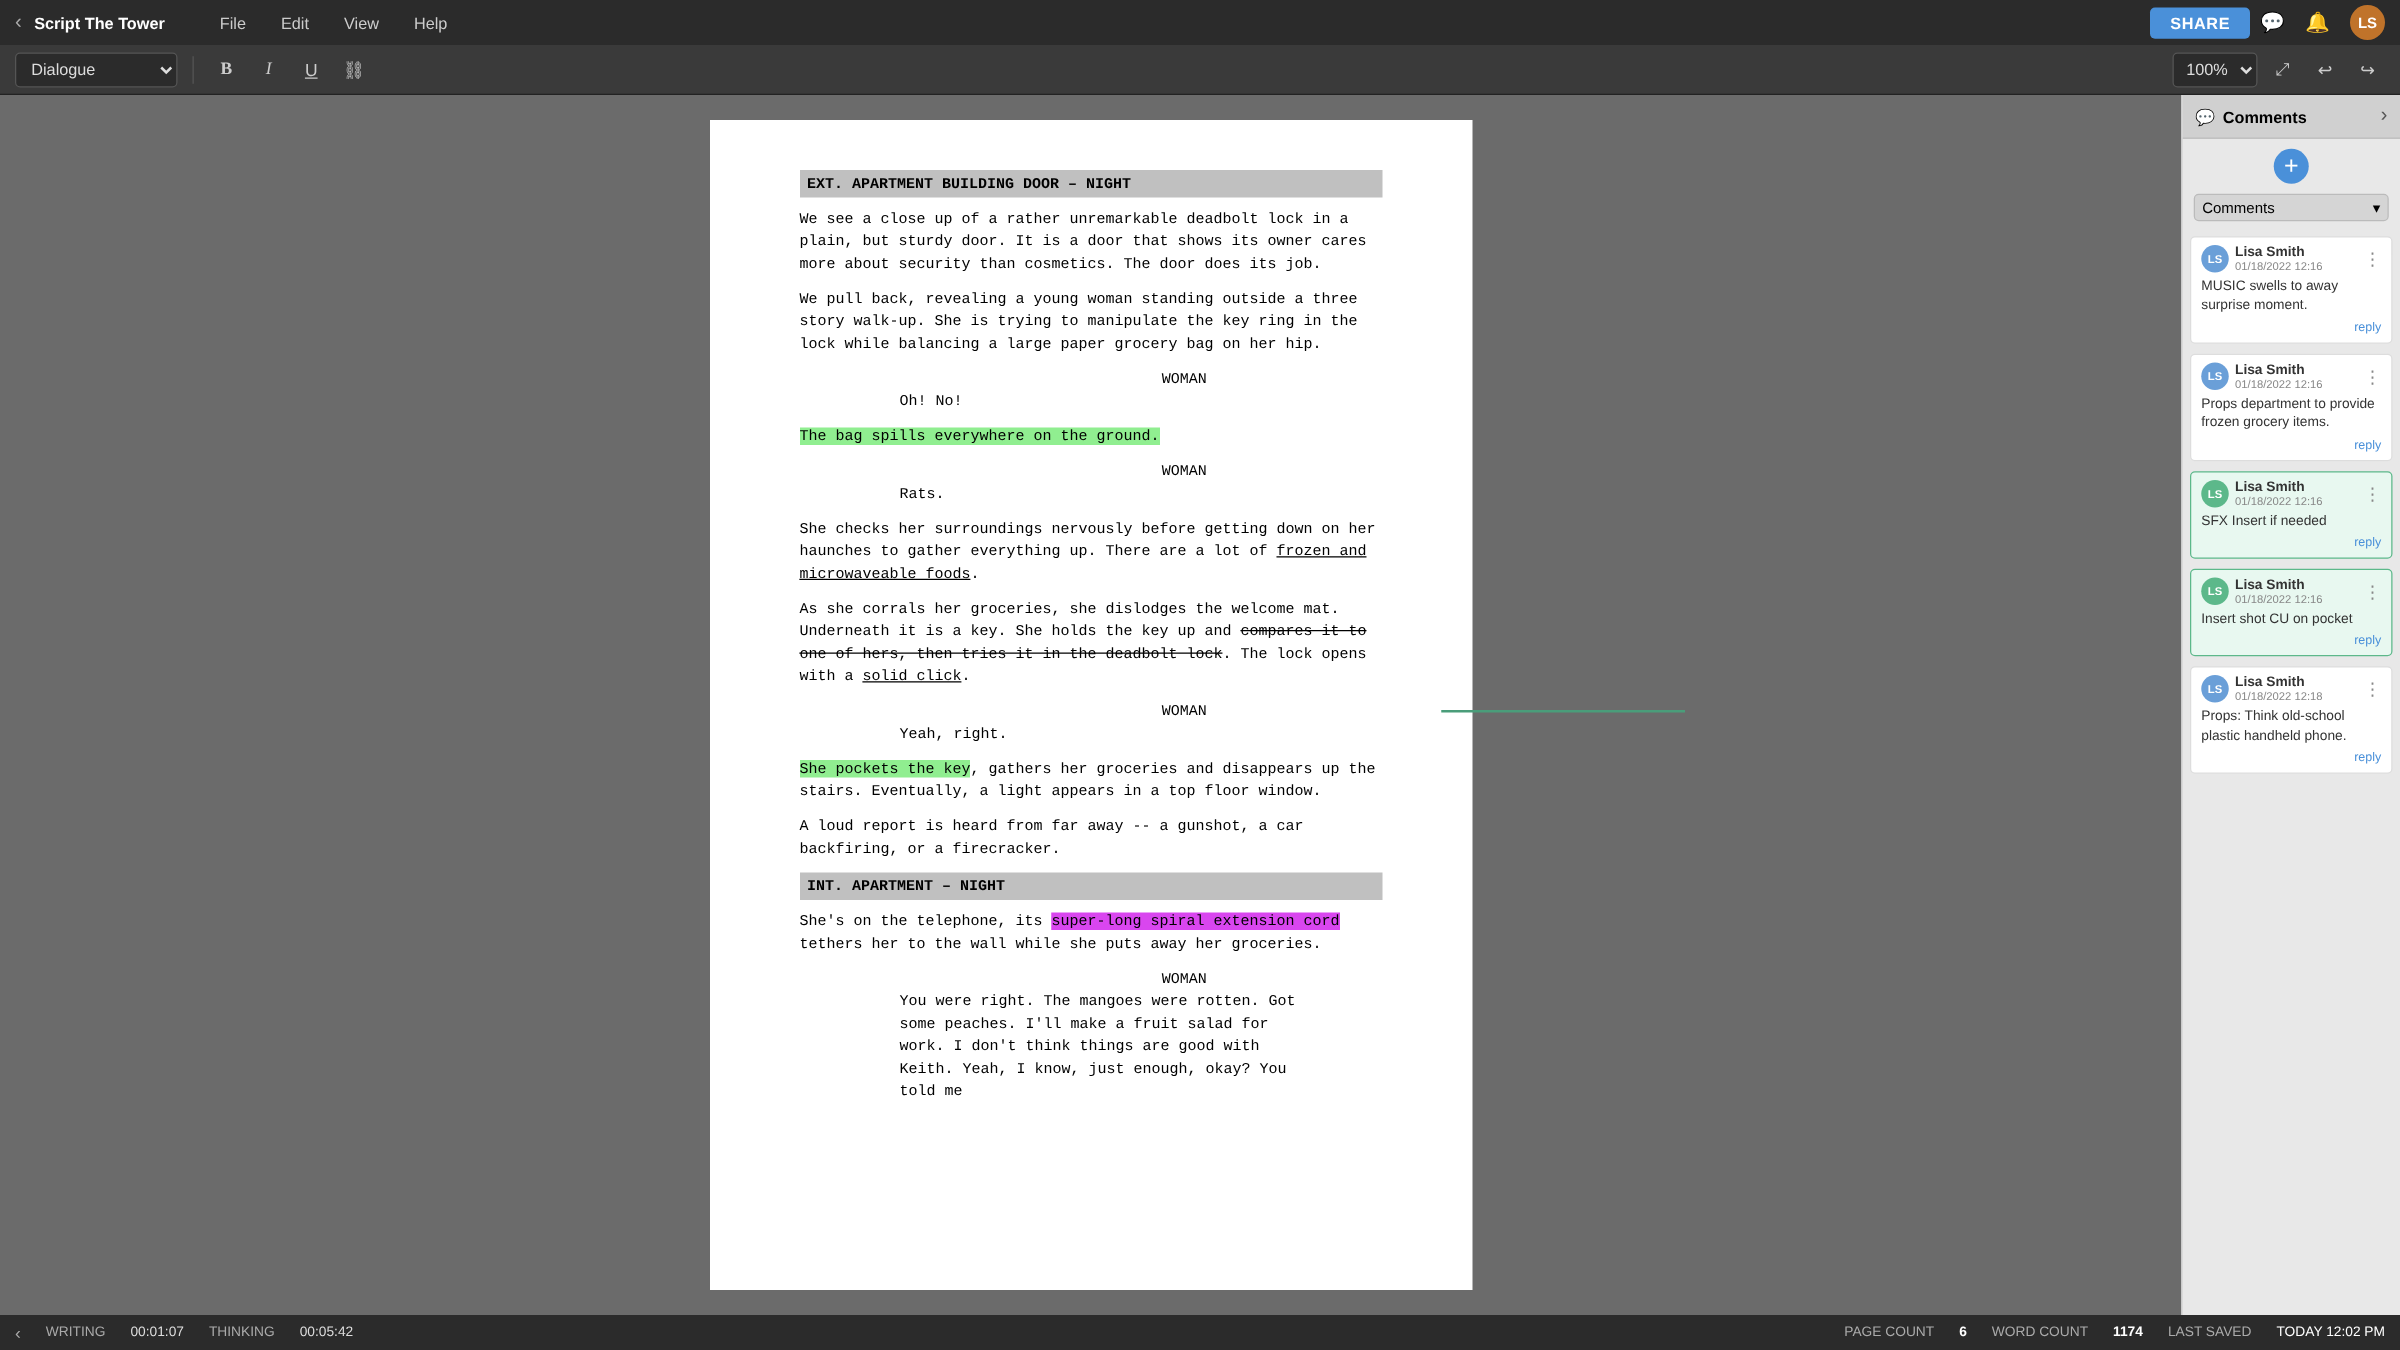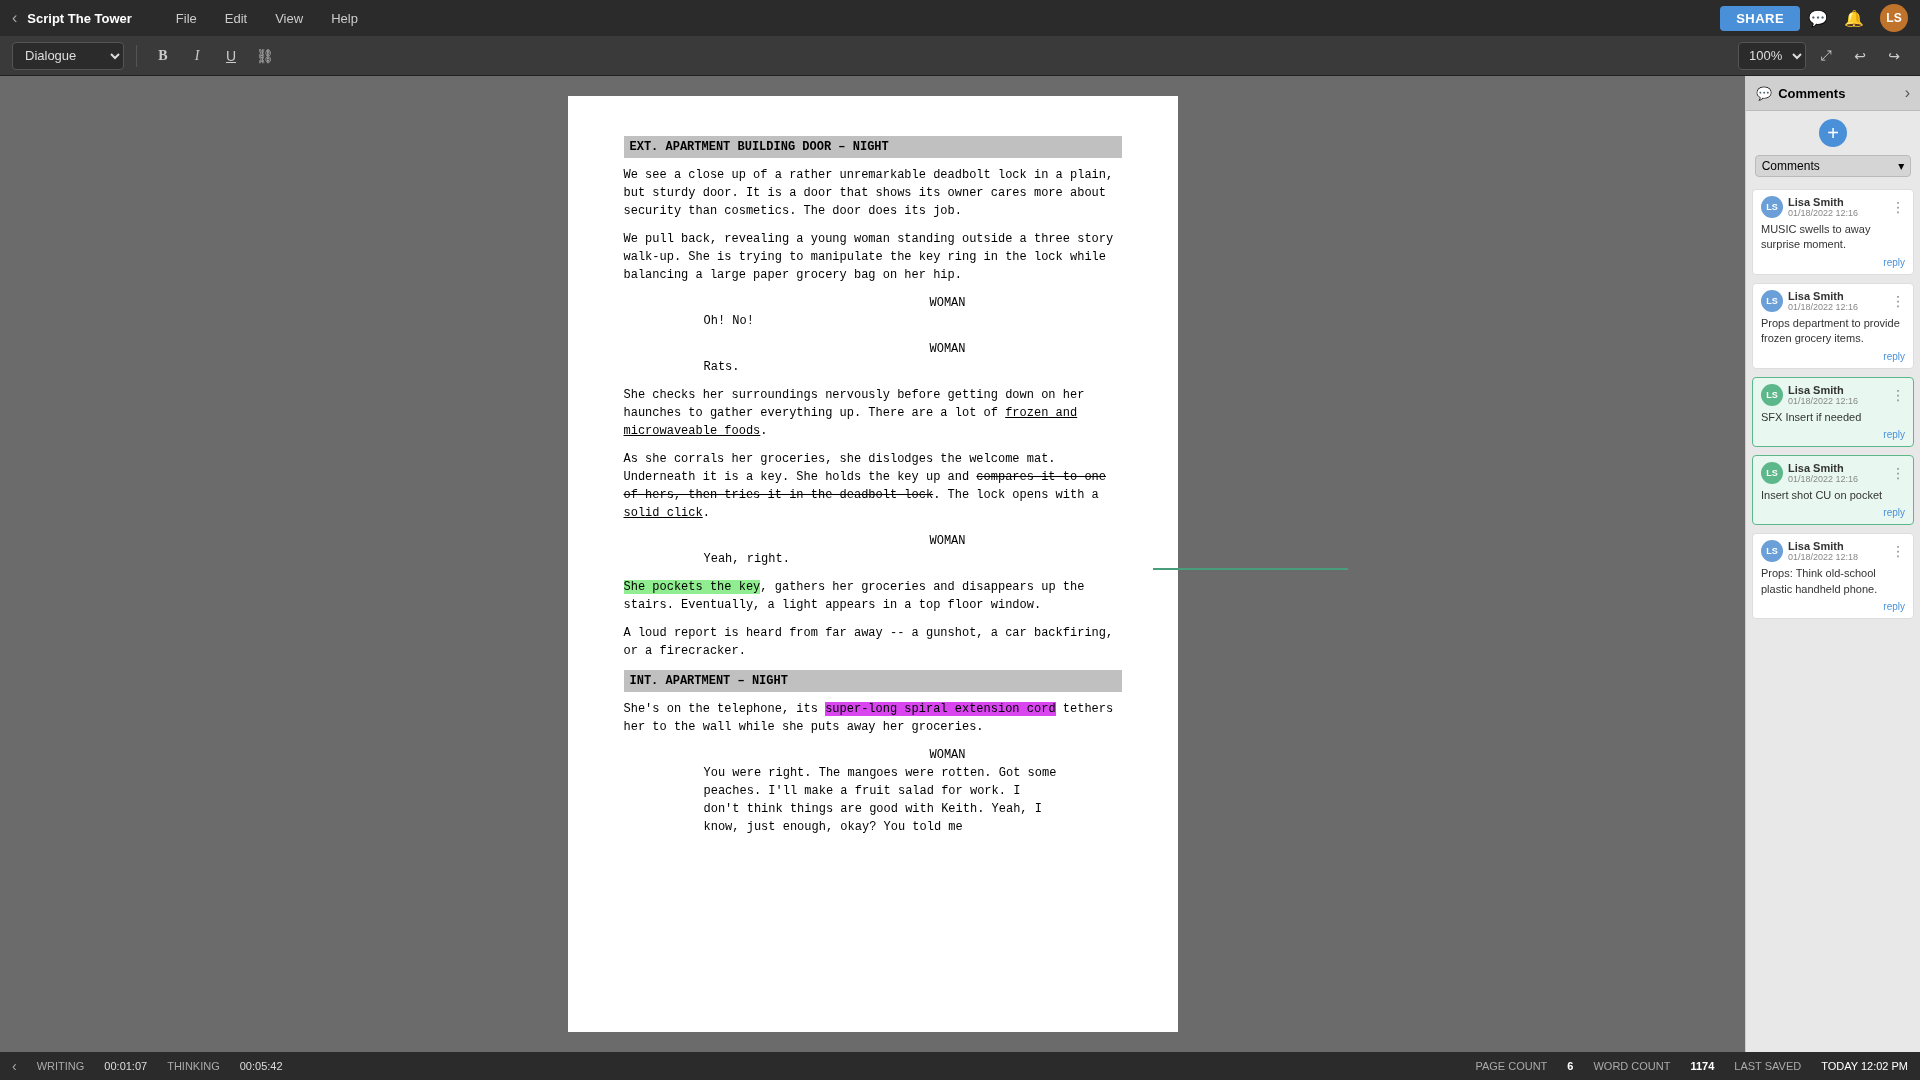--- a/index.html
+++ b/index.html
@@ -86,21 +86,21 @@
       border-bottom: 1px solid #222;
     }
     .format-select {
       background: #2b2b2b;
       color: #ddd;
       border: 1px solid #555;
       border-radius: 4px;
       padding: 4px 8px;
       font-size: 13px;
       cursor: pointer;
-      width: 112px;
+      width: 130px;
       height: 28px;
     }
     .toolbar-sep { width: 1px; background: #555; height: 22px; margin: 0 6px; }
     .toolbar-btn {
       background: none;
       border: none;
       color: #ccc;
       font-size: 14px;
       cursor: pointer;
       width: 28px;
@@ -145,21 +145,21 @@
       display: flex;
       justify-content: center;
       padding: 20px 0;
     }
 
     
     #paper {
       background: #fff;
       width: 610px;
       min-height: 900px;
-      padding: 40px 56px;
+      padding: 40px 72px;
       font-family: 'Courier New', Courier, monospace;
       font-size: 12px;
       line-height: 1.5;
       color: #000;
       position: relative;
     }
 
     .scene-heading {
       background: #c0c0c0;
       padding: 2px 6px;
@@ -378,20 +378,23 @@
     <div id="paper">
 
       <span class="scene-heading">EXT. APARTMENT BUILDING DOOR – NIGHT</span>
 
       <p class="action">We see a close up of a rather unremarkable deadbolt lock in a plain, but sturdy door. It is a door that shows its owner cares more about security than cosmetics. The door does its job.</p>
       <p class="action">We pull back, revealing a young woman standing outside a three story walk-up. She is trying to manipulate the key ring in the lock while balancing a large paper grocery bag on her hip.</p>
 
       <p class="character">WOMAN</p>
       <p class="dialogue">Oh! No!</p>
 
+      <p class="action">
+        <span class="highlighted-text">The bag spills everywhere on the ground.</span>
+      </p>
 
       <p class="character">WOMAN</p>
       <p class="dialogue">Rats.</p>
 
       <p class="action">She checks her surroundings nervously before getting down on her haunches to gather everything up. There are a lot of <span class="underlined">frozen and microwaveable foods</span>.</p>
 
       <p class="action">As she corrals her groceries, she dislodges the welcome mat. Underneath it is a key. She holds the key up and <span class="strikethrough">compares it to one of hers, then tries it in the deadbolt lock</span>. The lock opens with a <span class="underlined">solid click</span>.</p>
 
       <p class="character">WOMAN</p>
       <p class="dialogue">Yeah, right.</p>

